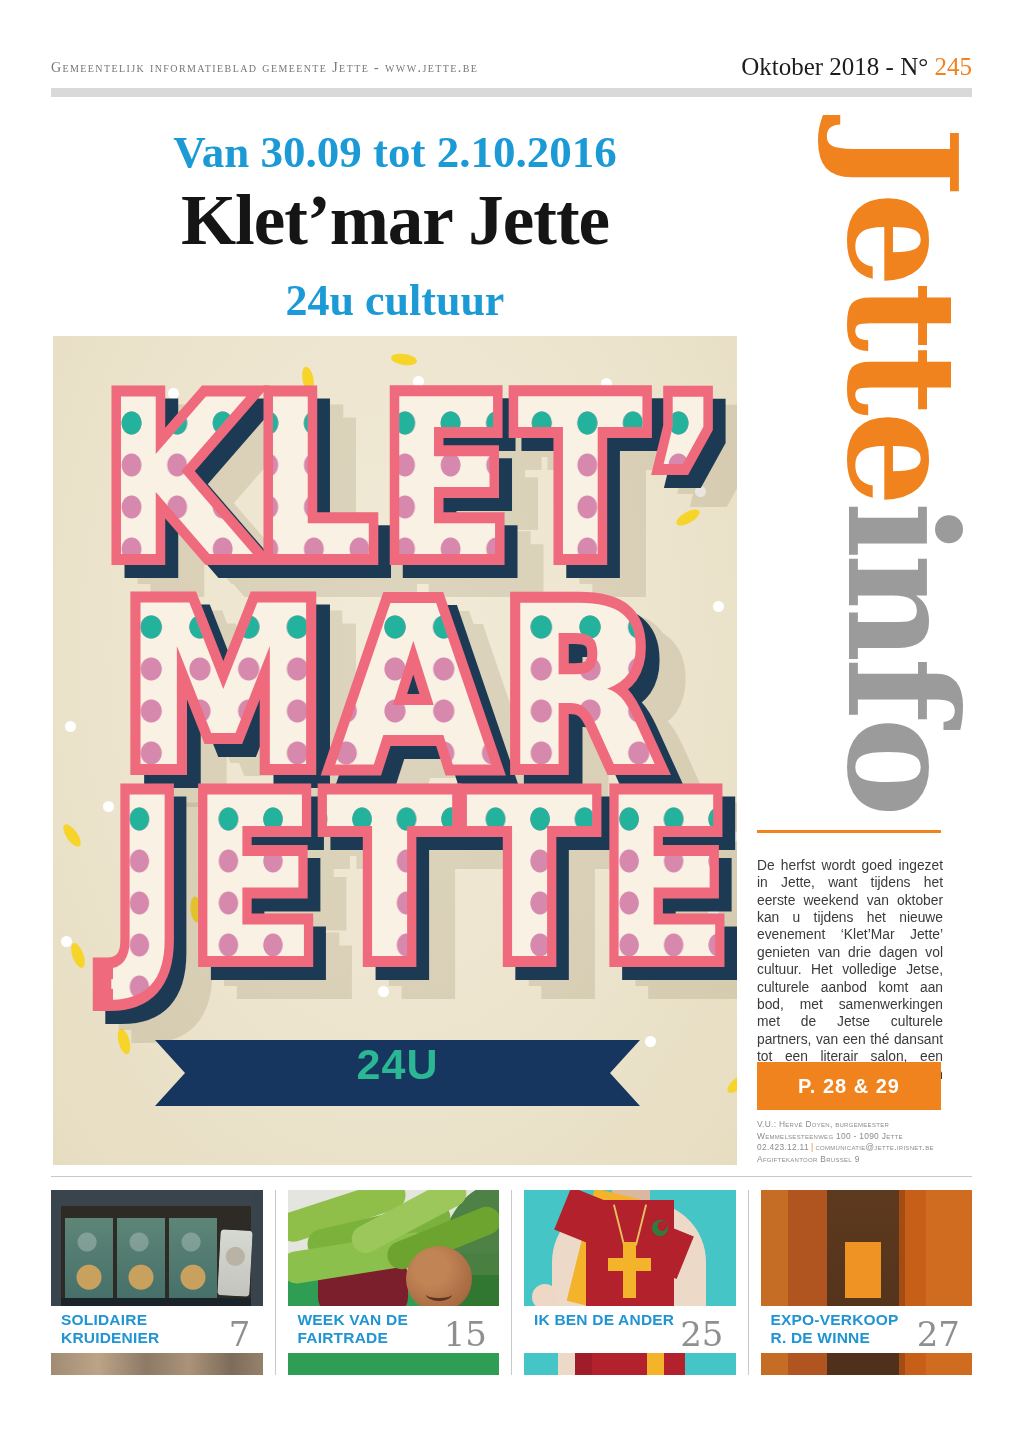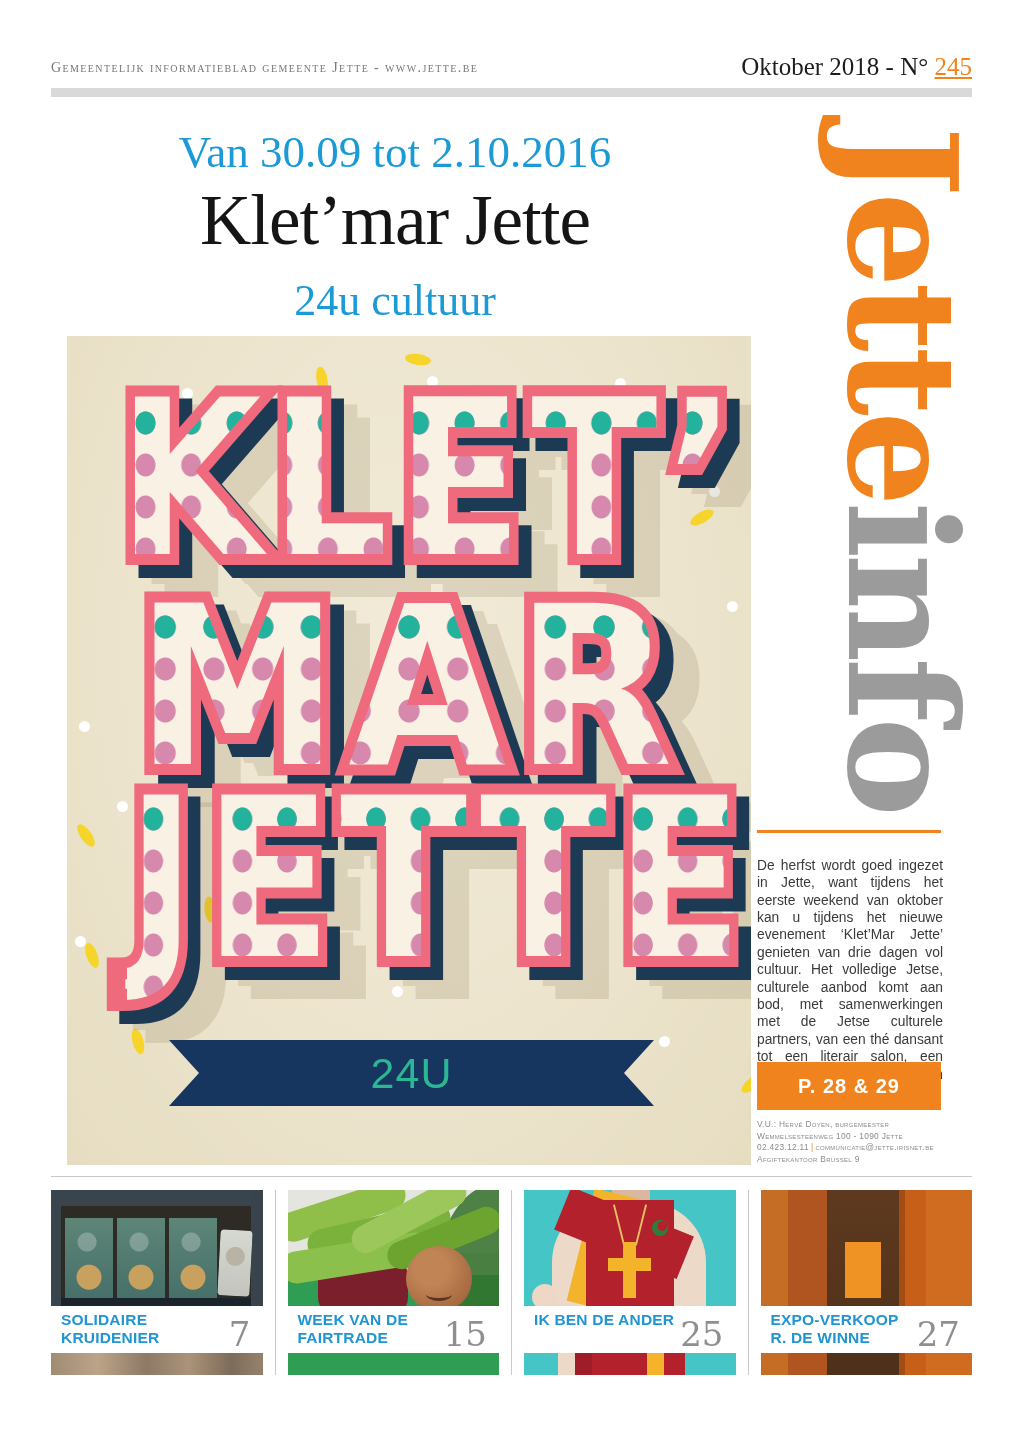--- a/index.html
+++ b/index.html
@@ -11,26 +11,26 @@
   
   .topbar-left{
     position:absolute;left:51px;top:60px;
     font-family:"Liberation Serif",serif;font-variant:small-caps;
     font-size:14px;letter-spacing:1.4px;color:#77777a;
   }
   .topbar-right{
     position:absolute;right:51px;top:53px;
     font-family:"Liberation Serif",serif;font-size:25px;color:#1d1d1b;
   }
-  .topbar-right .issue{color:#f0831e;text-decoration:underline;}
+  .topbar-right .issue{color:#f0831e;}
   .header-rule{position:absolute;left:51px;right:51px;top:88px;height:9px;background:#d9d9d9;}
 
   
   .hero{position:absolute;left:53px;top:128px;width:684px;text-align:center;
-        font-family:"Liberation Serif",serif;font-weight:normal;}
+        font-family:"Liberation Serif",serif;font-weight:bold;}
   .hero-dates{font-size:45px;line-height:1.1;color:#1b9ad6;}
   .hero-title{font-size:71px;line-height:1.05;color:#151515;letter-spacing:-1px;margin-top:5px;}
   .hero-sub{font-size:44px;line-height:1.1;color:#1b9ad6;margin-top:20px;}
 
   
   .logo{
     position:absolute;top:126px;right:46px;height:712px;z-index:2;
     writing-mode:vertical-rl;text-orientation:mixed;
     font-family:"DejaVu Serif",serif;font-weight:bold;font-size:150px;
     line-height:1;letter-spacing:-5px;white-space:nowrap;
@@ -52,21 +52,21 @@
   }
   .colophon{
     position:absolute;left:757px;top:1119px;width:200px;
     font-size:8.4px;line-height:11.6px;color:#8b8b8a;
     font-variant:small-caps;letter-spacing:.3px;white-space:nowrap;
   }
   .colophon .sep{color:#f0831e;padding:0 2px;}
 
   
   .poster{
-    position:absolute;left:67px;top:336px;width:684px;height:829px;overflow:hidden;
+    position:absolute;left:53px;top:336px;width:684px;height:829px;overflow:hidden;
     background:radial-gradient(ellipse at 50% 38%,#f2ebd8 0%,#ece4cd 55%,#e6ddc1 100%);
   }
   .confetti-white{position:absolute;left:115px;top:52px;width:11px;height:11px;border-radius:50%;background:#fff;
     box-shadow:245px -12px 0 #fff,433px -10px 0 #fff,540px 33px 0 #fff,-25px 128px 0 #fff,
       70px 158px 0 #fff,-103px 333px 0 #fff,-65px 413px 0 #fff,-107px 548px 0 #fff,
       110px 683px 0 #fff,545px 213px 0 #fff,527px 98px 0 #fff,560px 443px 0 #fff,
       540px 518px 0 #fff,477px 648px 0 #fff,210px 598px 0 #fff;}
   .confetti-yellow{position:absolute;width:26px;height:11px;border-radius:50%;background:#f6d42a;}
 
   .marq-line{position:absolute;left:0;width:100%;text-align:center;line-height:1;
@@ -91,22 +91,22 @@
         radial-gradient(circle at 26px 21px,#d689ad 11px,rgba(0,0,0,0) 12px);
       background-size:53px 42px,53px 42px;
       background-repeat:repeat-x,repeat;
       background-position:6px 48px,6px 90px;
       -webkit-background-clip:text;background-clip:text;
     }
   }
   .banner{
     position:absolute;left:102px;top:704px;width:485px;height:66px;background:#16365f;
     clip-path:polygon(0 0,100% 0,calc(100% - 30px) 50%,100% 100%,0 100%,30px 50%);
-    display:flex;align-items:center;justify-content:center;gap:14px;
-    font-weight:normal;font-size:43px;letter-spacing:1px;
+    display:flex;align-items:flex-start;justify-content:center;gap:14px;
+    font-weight:bold;font-size:43px;letter-spacing:1px;
   }
   .banner-24u{color:#2cb794;}
   .banner-cultuur{color:#ffffff;}
 
   
   .bottom-rule{position:absolute;left:51px;right:51px;top:1176px;height:1px;background:#c8c8c8;}
   .teasers{position:absolute;left:51px;top:1190px;width:921px;height:185px;display:flex;}
   .teaser{position:relative;flex:1;height:185px;overflow:hidden;cursor:pointer;}
   .tsep{width:1px;background:#c9c9c9;margin:0 12px;}
   .caption{position:absolute;left:0;right:0;bottom:22px;height:47px;background:#fff;

